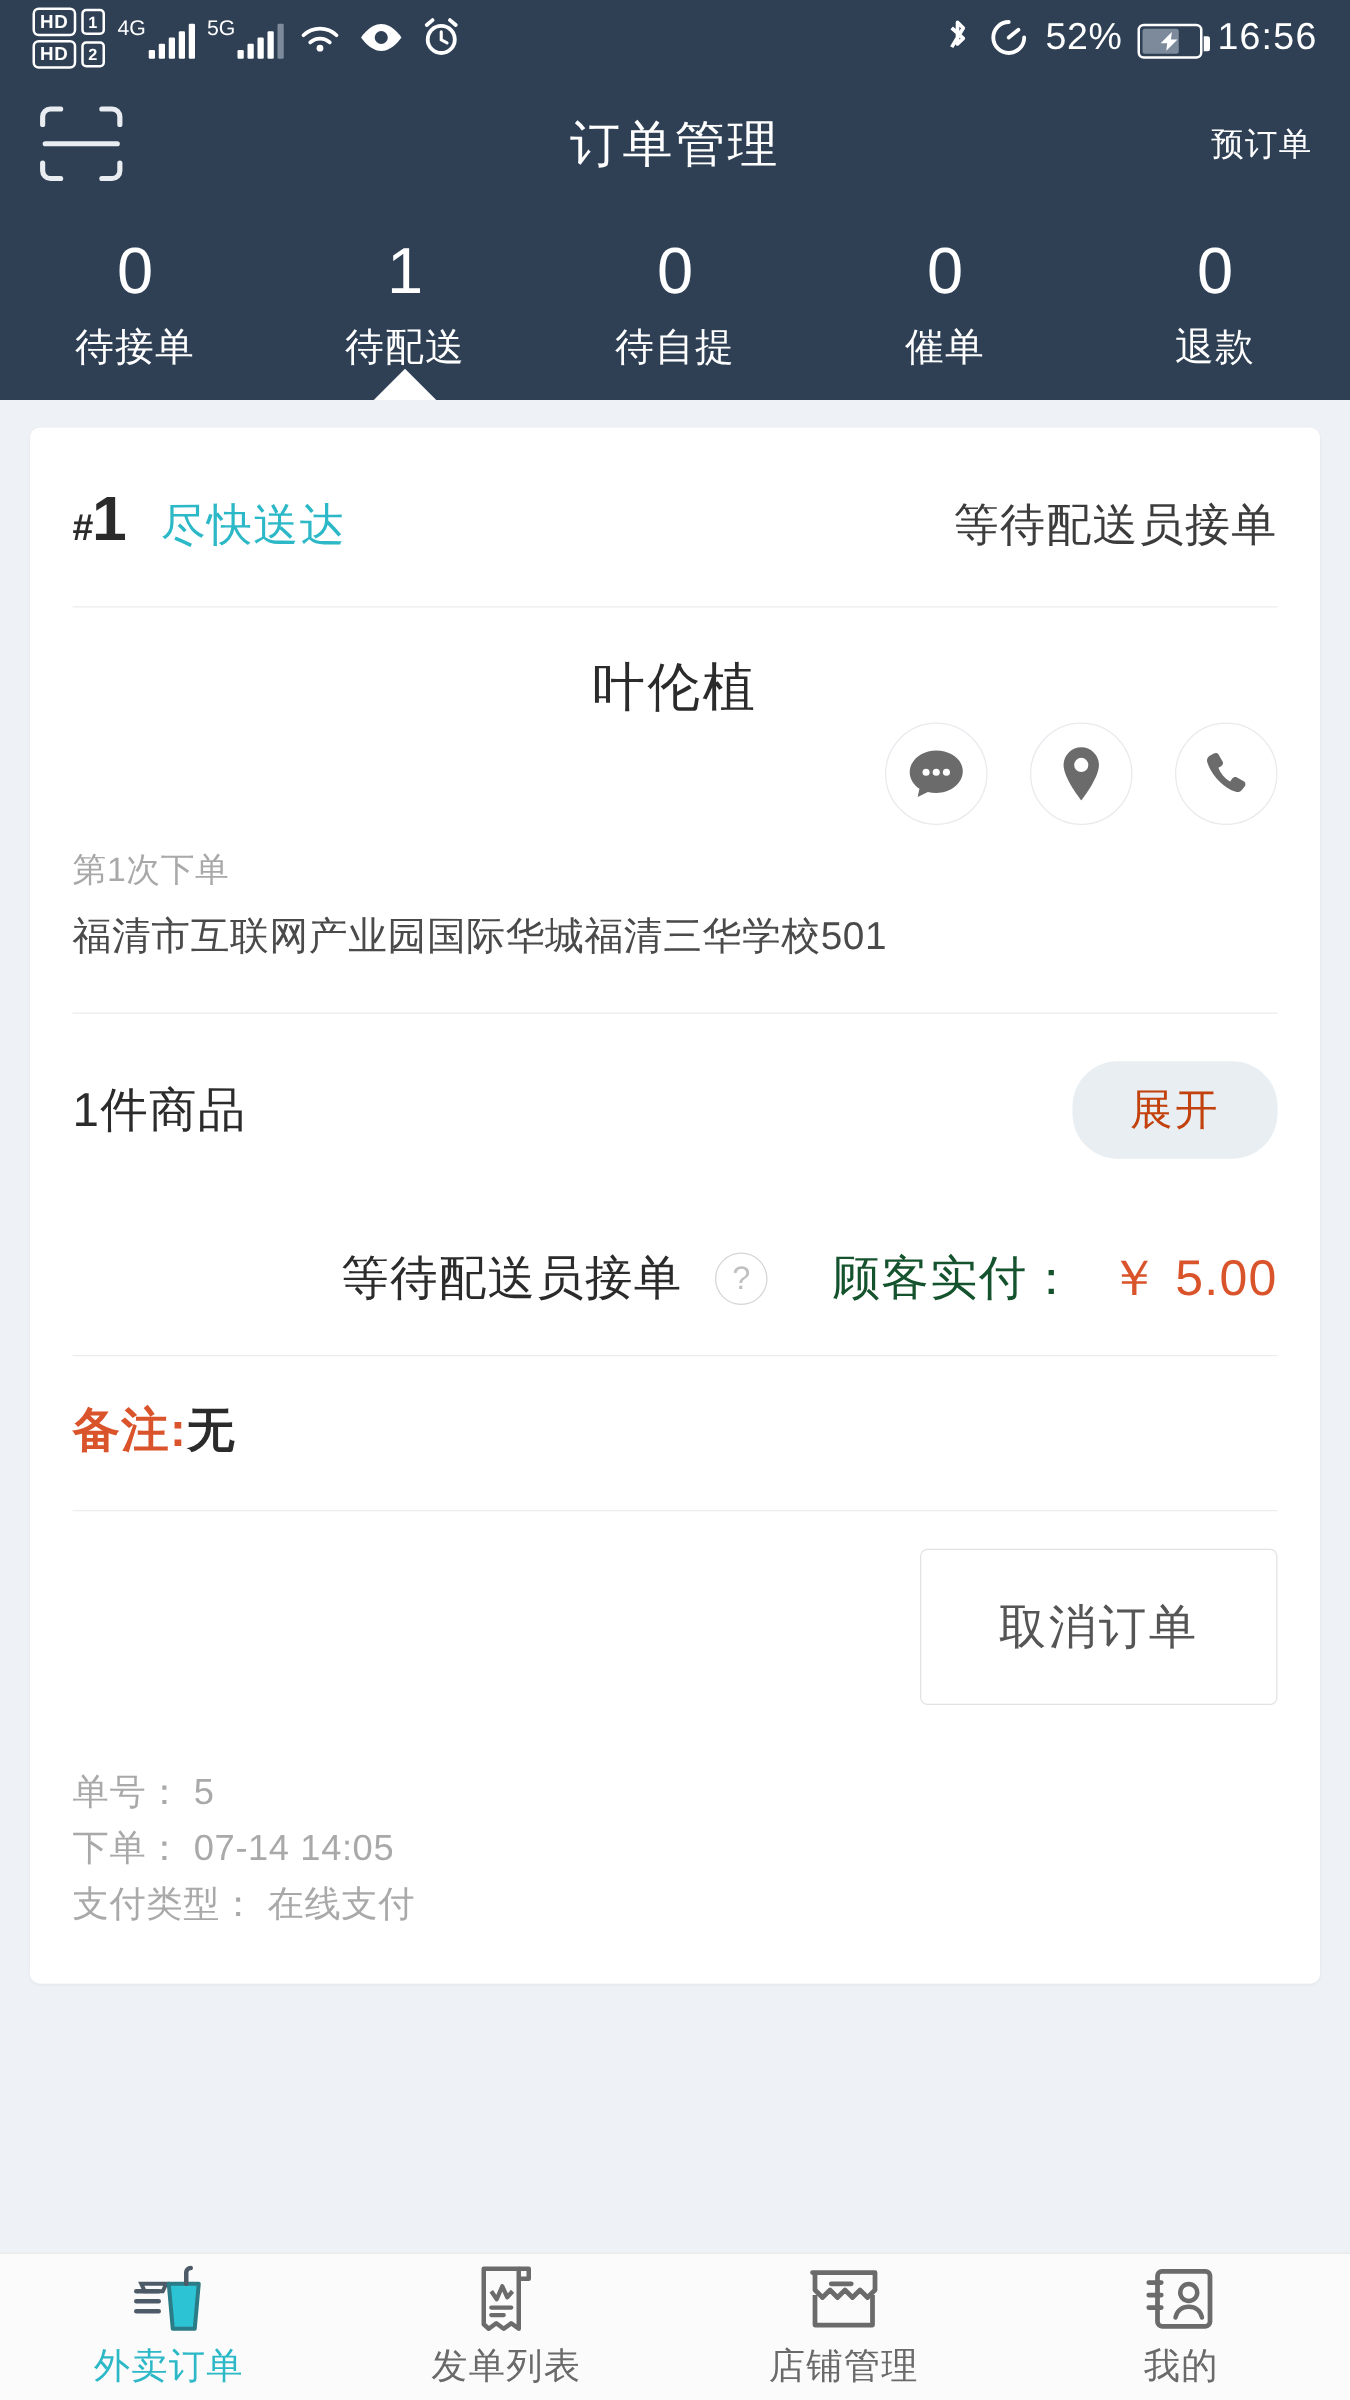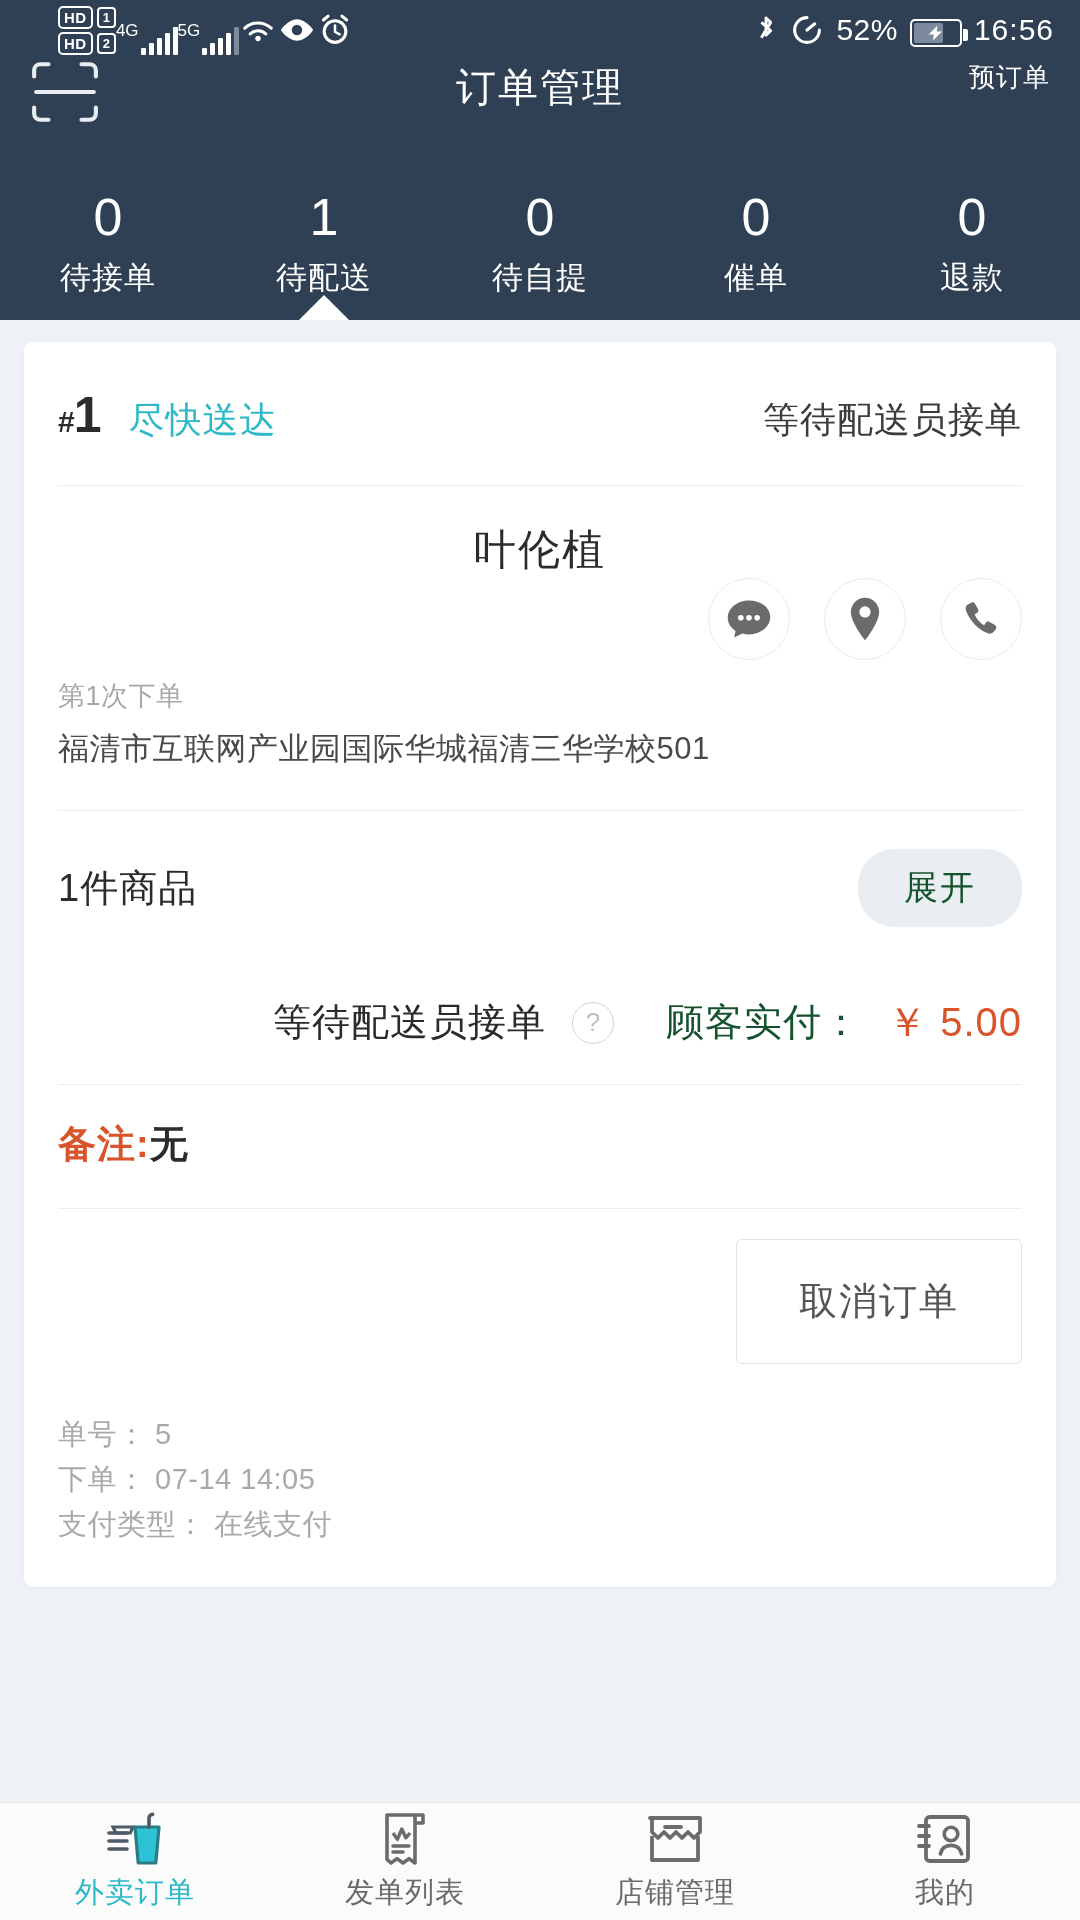--- a/index.html
+++ b/index.html
@@ -10,21 +10,21 @@
     overflow:hidden;
     position:relative;
   }
 
   
   .statusbar{
     height:60px; background:#2f4055; color:#ffffff;
     display:flex; align-items:center; padding:0 26px;
     position:relative;
   }
-  .sb-left{ display:flex; gap:0;margin-left:32px; }
+  .sb-left{ display:flex; align-items:center; gap:10px; }
   .sb-right{ margin-left:auto; display:flex; align-items:flex-end; gap:12px; }
 
   .hd-stack{ display:flex; flex-direction:column; gap:3px; }
   .hd-row{ display:flex; gap:4px; align-items:center; }
   .hd-box{
     border:2px solid #fff; border-radius:5px;
     font-size:15px; font-weight:bold; line-height:1;
     padding:2px 4px; letter-spacing:.5px;
   }
   .hd-num{
@@ -55,21 +55,21 @@
     width:5px; height:12px; background:#fff; border-radius:0 2px 2px 0;
   }
   .batt-fill{
     position:absolute; left:2px; top:2px; bottom:2px; width:60%;
     background:#7d8a9b; border-radius:2px;
   }
 
   
   .header{ background:#2f4055; color:#fff; position:relative; padding-bottom:4px; }
   .header-top{
-    height:110px; display:flex; align-items:flex-start;
+    height:110px; display:flex; align-items:center;
     padding:0 30px; position:relative;
   }
   .scan-icon{ width:70px; height:64px; position:relative; }
   .header-title{
     position:absolute; left:0; right:0; text-align:center;
     font-size:40px; font-weight:400; letter-spacing:2px;
   }
   .preorder-link{
     margin-left:auto; font-size:26px; position:relative; z-index:2;
     letter-spacing:1px;
@@ -132,21 +132,21 @@
   .cust-meta{ padding-top:18px; }
   .cust-times{ font-size:27px; color:#a9a9a9; letter-spacing:.5px; }
   .cust-addr{ font-size:31px; color:#4a4a4a; padding-top:14px; letter-spacing:.5px; }
   .row-customer-block{ padding-bottom:40px; }
 
   .row-goods{
     display:flex; align-items:center; padding:38px 0;
   }
   .goods-count{ font-size:38px; color:#2b2b2b; letter-spacing:1px; }
   .expand-btn{
-    margin-left:auto; background:#e8eef2; color:#14532d;
+    margin-left:auto; background:#e8eef2; color:#c2410c;
     font-size:34px; border-radius:36px; padding:16px 46px;
     letter-spacing:2px;
   }
 
   .row-income{
     display:flex; align-items:center; justify-content:flex-end;
     padding:30px 0 34px 0; gap:26px;
   }
   .income-label{ font-size:38px; color:#2b2b2b; letter-spacing:1px; }
   .help-icon{

